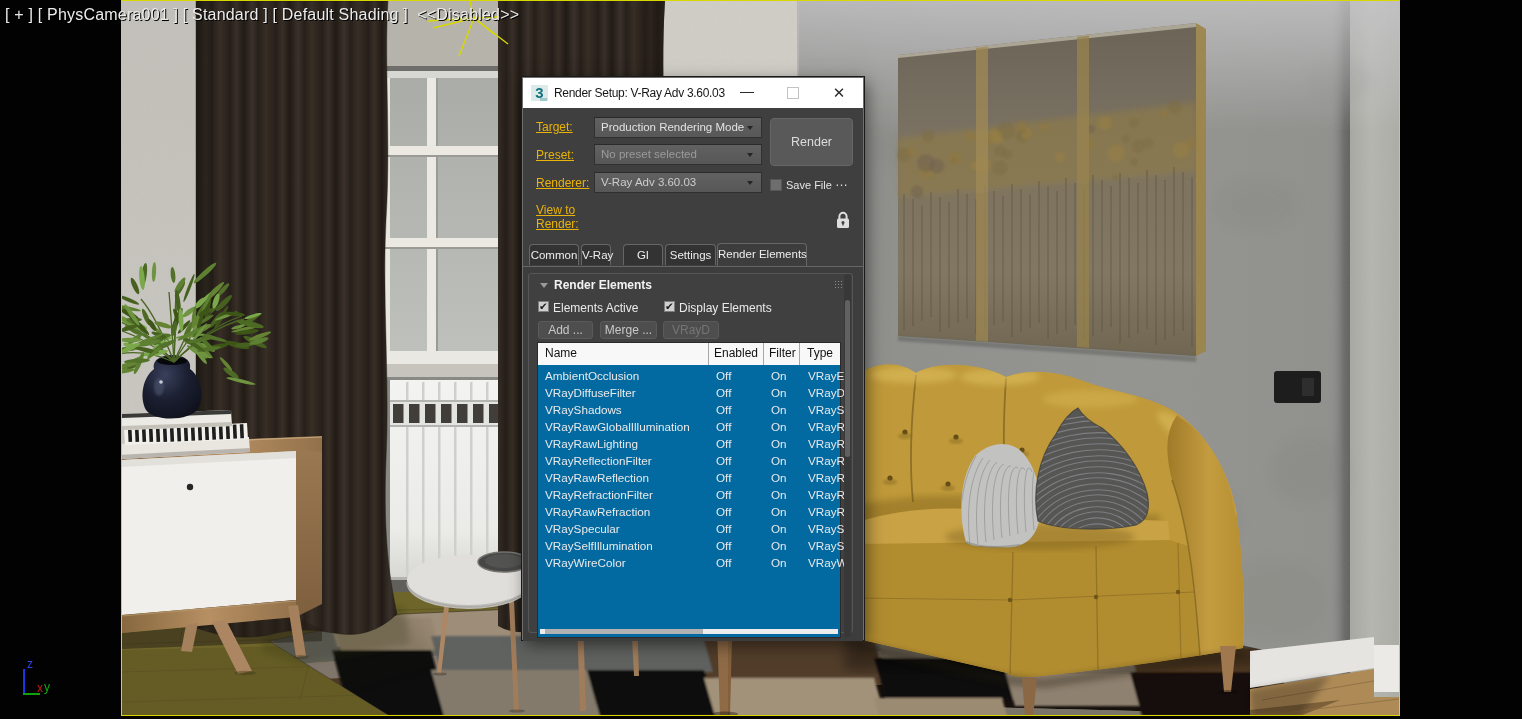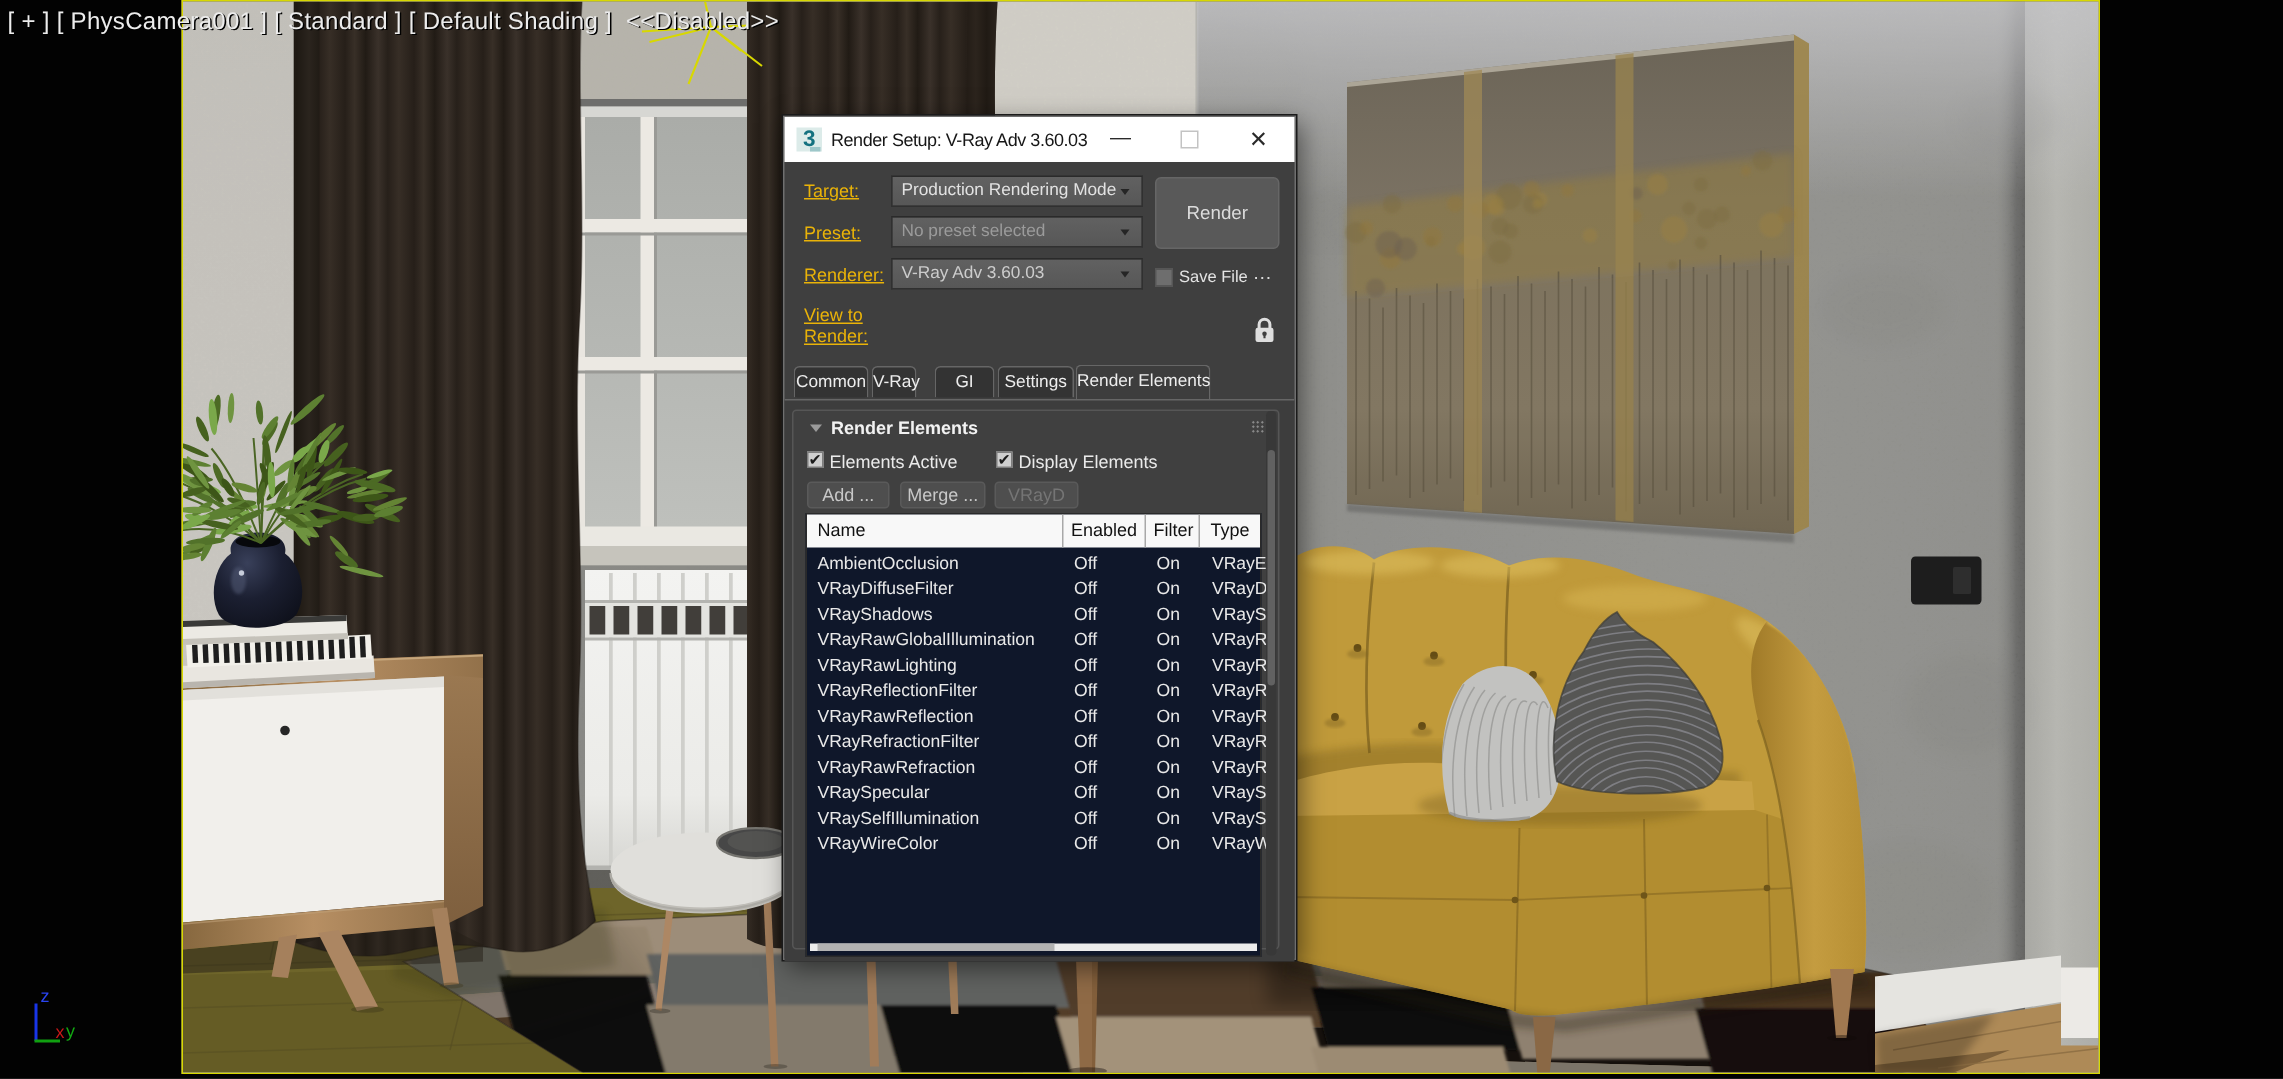--- a/index.html
+++ b/index.html
@@ -54,21 +54,21 @@
   #ro-title { position:absolute; left:25px; top:4px; font-weight:bold; font-size:12px; color:#f2f2f2; }
   #grip { position:absolute; right:9px; top:6px; width:9px; height:9px;
     background-image:radial-gradient(#8f8f8f 36%, transparent 38%);
     background-size:3px 3px; }
   .cb { position:absolute; width:11px; height:11px; background:#cfcfcf; border:1px solid #7e7e7e; }
   .cb:after { content:"\2714"; position:absolute; left:0px; top:-2px; font-size:10.5px; color:#1c1c1c; }
   .cblbl { position:absolute; font-size:12px; color:#eaeaea; }
   .pbtn { position:absolute; top:47px; height:18px; background:#4e4e4e; border:1px solid #5a5a5a;
     border-radius:3px; color:#c8c8c8; font-size:12px; text-align:center; line-height:16px; }
   
-  #grid { position:absolute; left:8px; top:68px; width:304px; height:296px; background:#0f172a;
+  #grid { position:absolute; left:8px; top:68px; width:304px; height:296px; background:#0369a1;
     border:1px solid #2a2a2a; }
   #ghead { position:absolute; left:0; top:0; width:100%; height:22px; background:#f8f8f8;
     color:#111; font-size:12px; }
   .gh { position:absolute; top:3px; }
   .gsep { position:absolute; top:0; width:1px; height:22px; background:#a8a8a8; }
   .grow { position:absolute; left:0; width:100%; height:17px; color:#e9e9e9; font-size:11.7px; }
   .c1 { position:absolute; left:7px; top:1px; }
   .c2 { position:absolute; left:178px; top:1px; }
   .c3 { position:absolute; left:233px; top:1px; }
   .c4 { position:absolute; left:270px; top:1px; }

